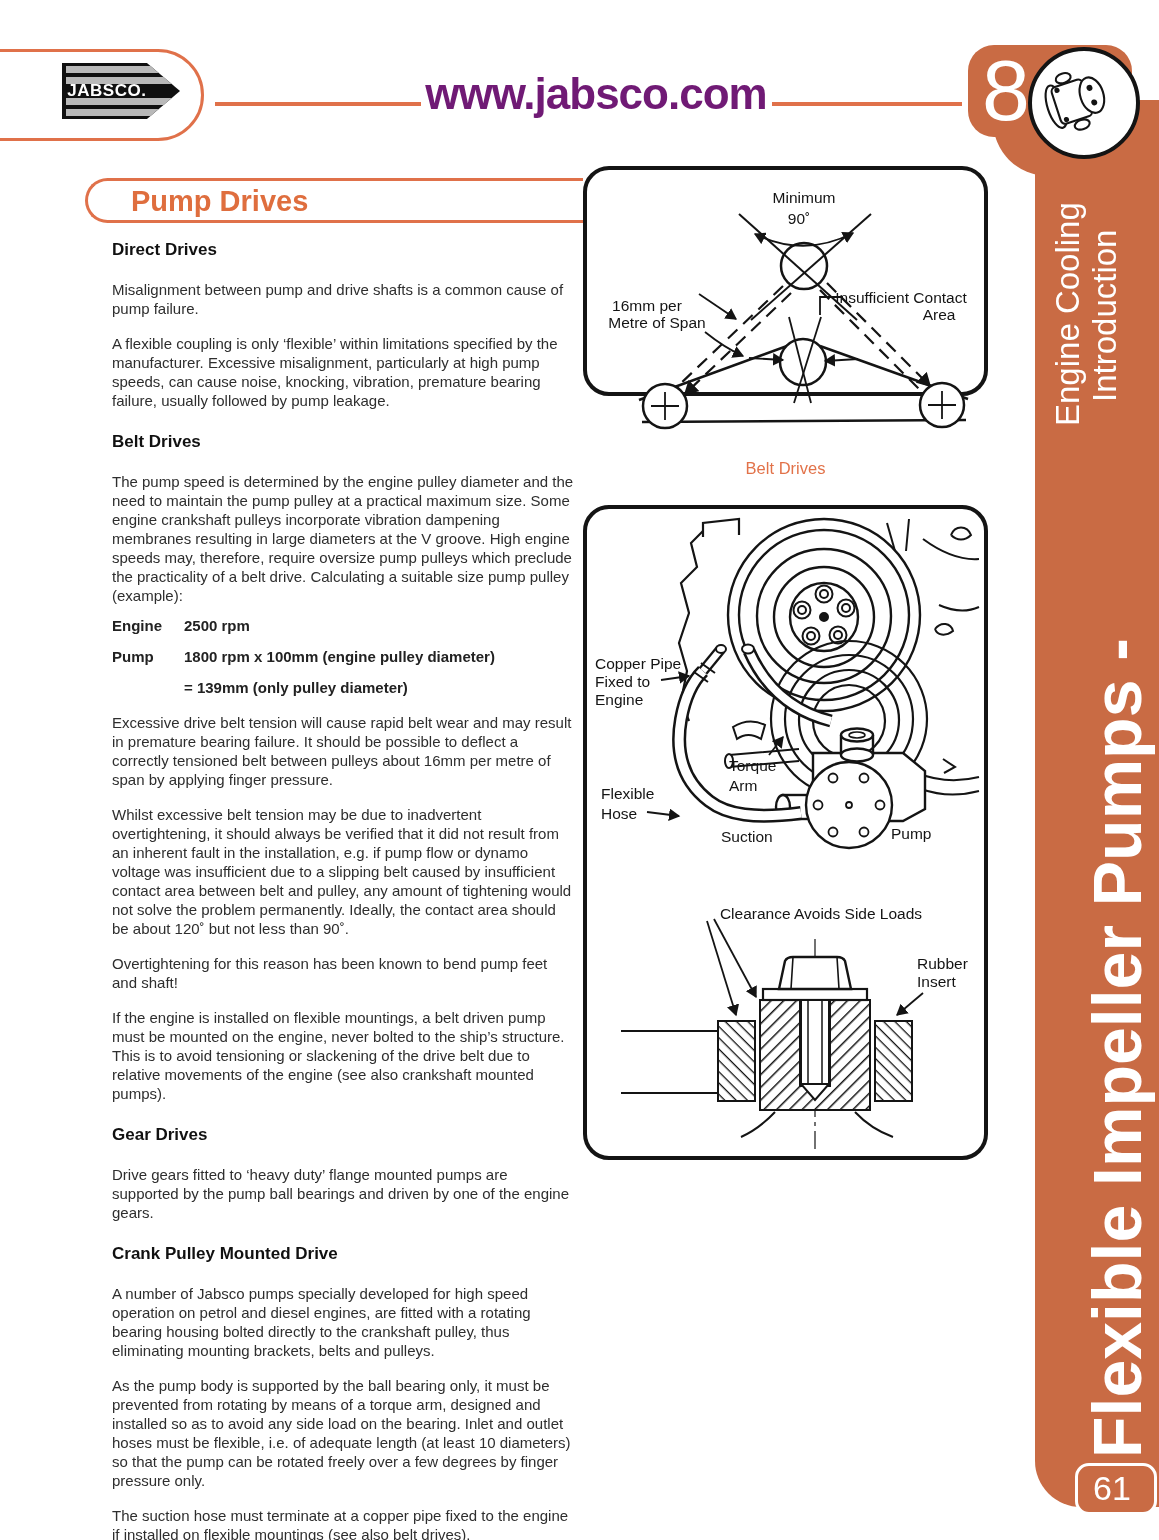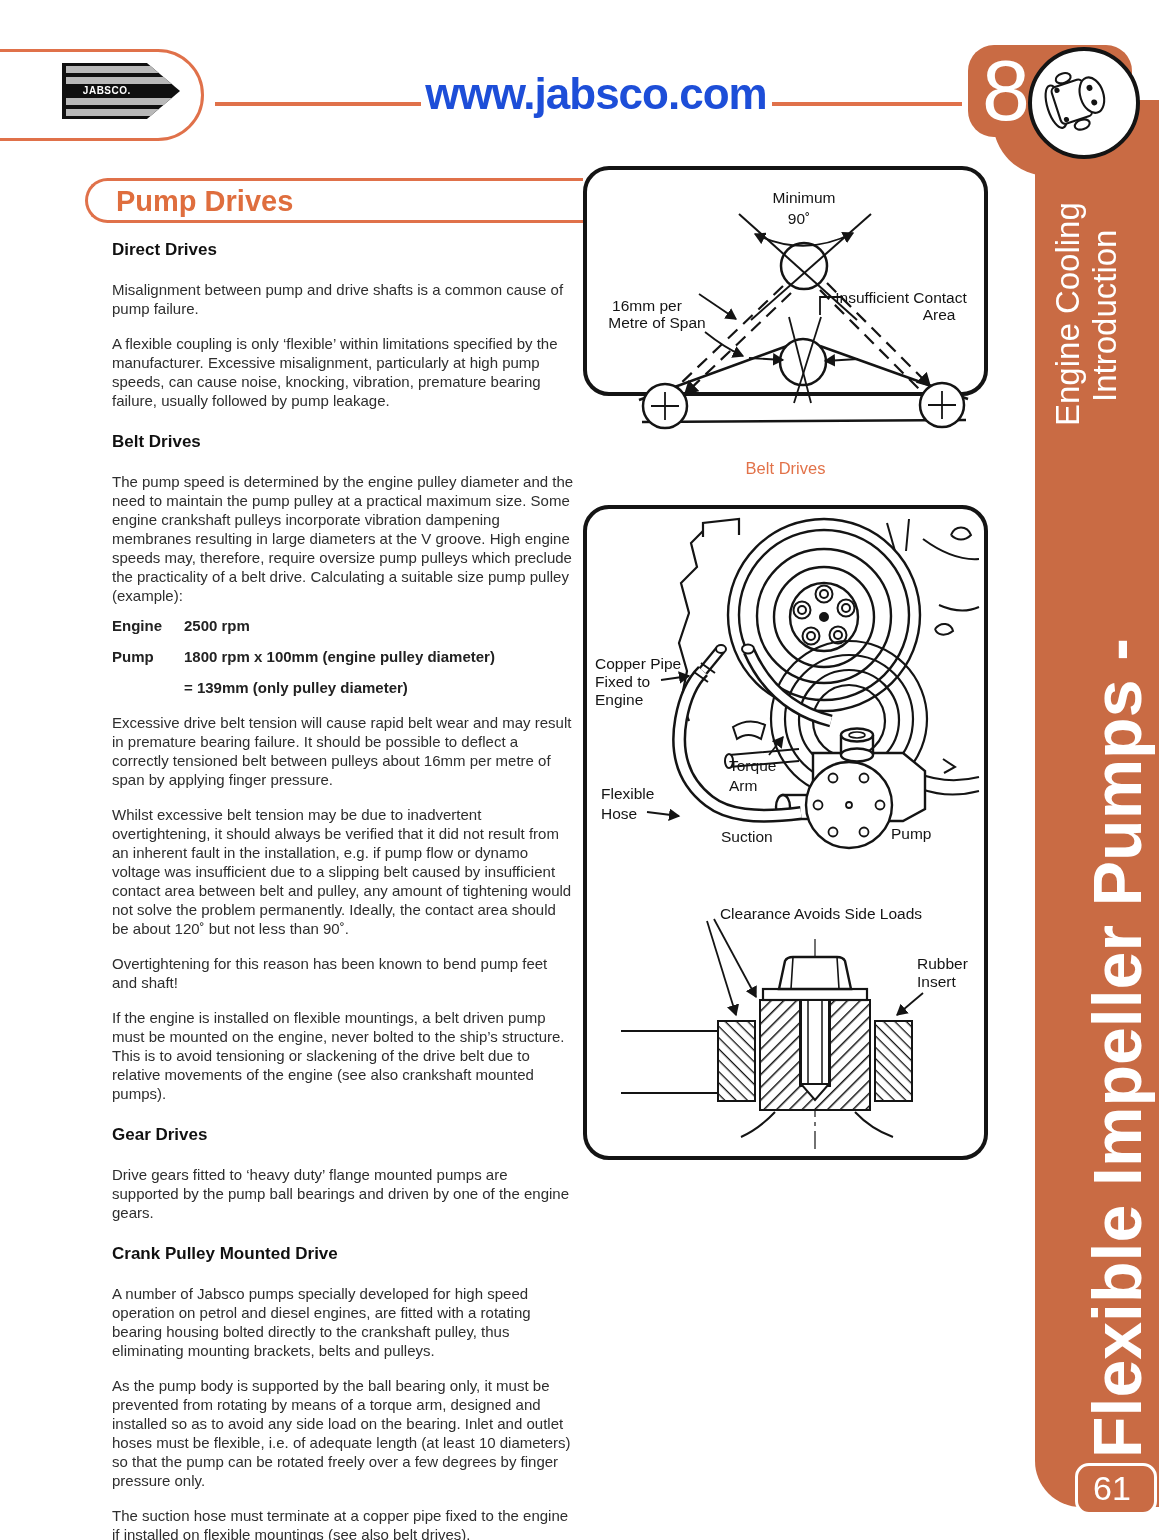--- a/index.html
+++ b/index.html
@@ -6,26 +6,26 @@
   #page{position:relative;width:1159px;height:1540px;background:#fff;overflow:hidden;
         font-family:"Liberation Sans",sans-serif;color:#2e2e2e;}
   
   .logo-capsule{position:absolute;left:-50px;top:49px;width:248px;height:86px;
       border:3px solid #E0714A;border-radius:48px;background:#fff;}
   .badge{position:absolute;left:62px;top:63px;width:118px;height:56px;background:#101010;
       clip-path:polygon(0 0,72% 0,100% 50%,72% 100%,0 100%);}
   .badge .s{position:absolute;left:4px;right:8px;background:#b9b9b9;height:7px;}
   .badge .s1{top:3px}.badge .s2{top:14px}.badge .s3{top:35px}.badge .s4{top:46px}
   .badge-text{position:absolute;left:0;right:24%;top:20px;height:16px;text-align:center;
-      color:#fff;font-weight:bold;font-size:10px;letter-spacing:.5px;line-height:16px;}
+      color:#fff;font-weight:bold;font-size:17px;letter-spacing:.5px;line-height:16px;}
   .hline{position:absolute;top:102px;height:4px;background:#E0714A;}
   .hline.l{left:215px;width:206px;}
   .hline.r{left:772px;width:190px;}
   .url{position:absolute;left:420px;top:72px;width:352px;text-align:center;
-      font-size:44px;font-weight:bold;color:#1d4ed8;line-height:44px;letter-spacing:-1px;}
+      font-size:44px;font-weight:bold;color:#701a75;line-height:44px;letter-spacing:-1px;}
   
   .num-box{position:absolute;left:968px;top:45px;width:164px;height:92px;background:#C96B44;
       border-radius:26px;color:#fff;font-size:86px;font-weight:400;line-height:90px;padding-left:0;
       text-indent:14px;}
   .bar-connector{position:absolute;left:993px;top:98px;width:139px;height:78px;background:#C96B44;
       border-radius:0 0 0 55px;}
   .side-bar{position:absolute;left:1035px;top:100px;width:124px;height:1407px;background:#C96B44;
       border-bottom-left-radius:46px;}
   .pump-circle{position:absolute;left:1028px;top:47px;width:104px;height:104px;background:#fff;
       border:4px solid #141414;border-radius:50%;}
@@ -34,21 +34,21 @@
   .v-small{position:absolute;transform-origin:0 0;transform:rotate(-90deg);
       font-size:33px;color:#fff;white-space:nowrap;line-height:1.1;}
   .v-s1{left:1050px;top:426px;}
   .v-s2{left:1087px;top:402px;}
   .page-badge{position:absolute;left:1075px;top:1463px;width:82px;height:52px;background:#C96B44;
       border:3px solid #fff;border-radius:14px;box-sizing:border-box;color:#fff;font-size:34px;
       line-height:45px;padding-left:15px;}
   
   .title-capsule{position:absolute;left:85px;top:178px;width:498px;height:45px;box-sizing:border-box;
       border:3px solid #E0714A;border-right:none;border-radius:26px 0 0 26px;}
-  .title-capsule span{display:block;padding-left:28px;font-size:29px;font-weight:bold;
+  .title-capsule span{display:block;padding-left:43px;font-size:29px;font-weight:bold;
       color:#DF6E3E;line-height:40px;}
   
   .col{position:absolute;left:112px;top:236px;width:464px;}
   .col h2{font-size:17px;font-weight:bold;color:#111;margin:18px 0 5px 0;line-height:28px;}
   .col h2:first-child{margin-top:0;}
   .col p{font-size:15px;line-height:19px;margin:16px 0 11px 0;color:#2e2e2e;}
   .ex{display:flex;font-weight:bold;font-size:15px;line-height:19px;margin:0 0 12px 0;color:#222;}
   .ex .lab{width:72px;flex:none;}
   
   .fig-box{position:absolute;background:#fff;border:4px solid #141414;border-radius:26px;box-sizing:border-box;}

